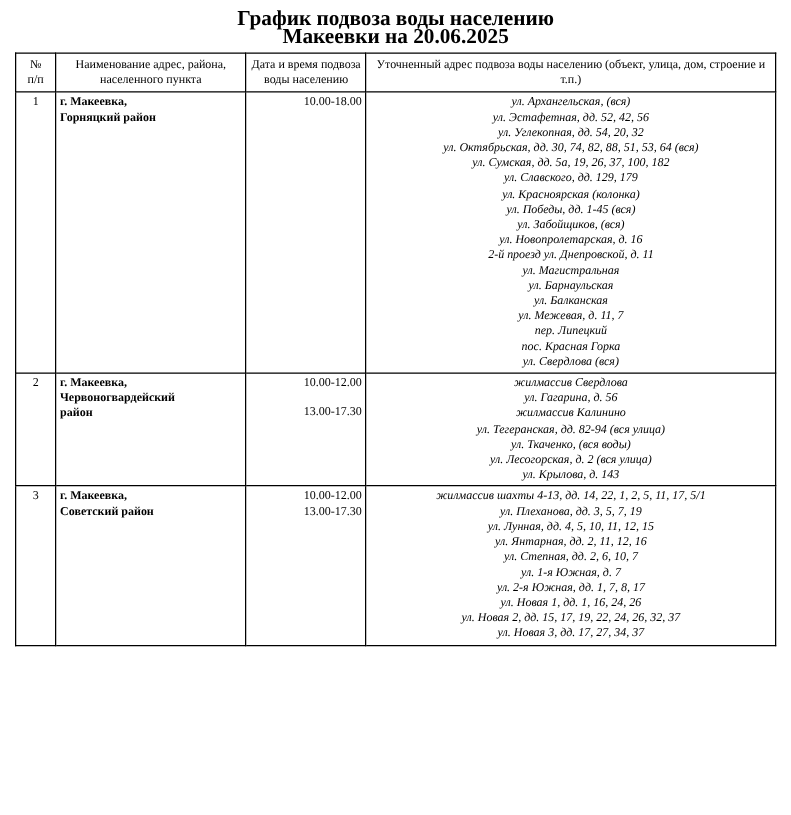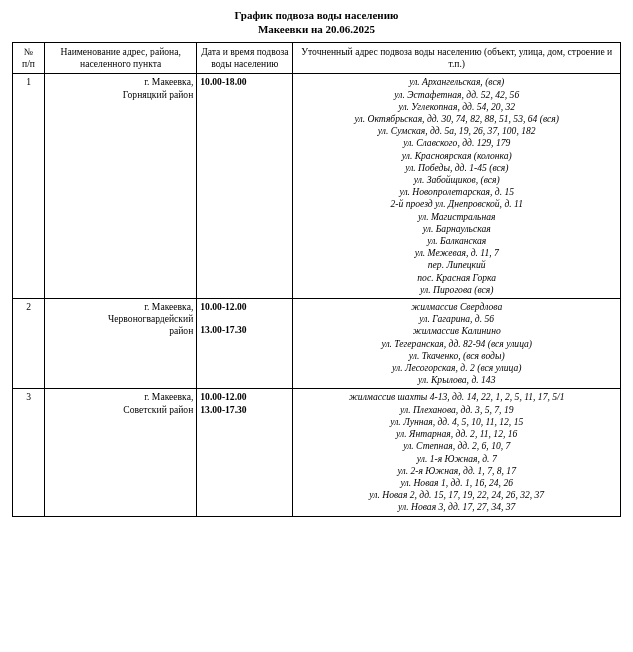--- a/index.html
+++ b/index.html
@@ -16,21 +16,21 @@
   .page {
     width: 633px;
     height: 652px;
     box-sizing: border-box;
     padding: 8px 12px 0 12px;
     position: relative;
   }
   .doc-title {
     text-align: center;
     font-weight: bold;
-    font-size: 11px;
+    font-size: 17px;
     line-height: 14px;
     margin: 0 0 6px 0;
   }
   .doc-title div {
     white-space: nowrap;
   }
   table.schedule {
     border-collapse: collapse;
     width: 609px;
     table-layout: fixed;
@@ -53,27 +53,27 @@
   .col-num { width: 32px; }
   .col-city { width: 152px; }
   .col-time { width: 96px; }
   .col-addr { width: 327px; }
 
   td.cell-num {
     text-align: center;
     padding-top: 3px;
   }
   td.cell-city {
-    text-align: right;
-    padding-top: 3px;
-  }
-  td.cell-time {
     text-align: left;
     padding-top: 3px;
     font-weight: bold;
+  }
+  td.cell-time {
+    text-align: right;
+    padding-top: 3px;
   }
   td.cell-addr {
     text-align: center;
     padding-top: 3px;
     font-style: italic;
   }
   .line { white-space: nowrap; }
   .gap { height: 11px; }
 </style>
 </head>
@@ -118,29 +118,29 @@
         <td class="cell-addr">
           <div class="line">ул. Архангельская, (вся)</div>
           <div class="line">ул. Эстафетная, дд. 52, 42, 56</div>
           <div class="line">ул. Углекопная, дд. 54, 20, 32</div>
           <div class="line">ул. Октябрьская, дд. 30, 74, 82, 88, 51, 53, 64 (вся)</div>
           <div class="line">ул. Сумская, дд. 5а, 19, 26, 37, 100, 182</div>
           <div class="line">ул. Славского, дд. 129, 179</div>
           <div class="line">ул. Красноярская (колонка)</div>
           <div class="line">ул. Победы, дд. 1-45 (вся)</div>
           <div class="line">ул. Забойщиков, (вся)</div>
-          <div class="line">ул. Новопролетарская, д. 15</div>
+          <div class="line">ул. Новопролетарская, д. 16</div>
           <div class="line">2-й проезд ул. Днепровской, д. 11</div>
           <div class="line">ул. Магистральная</div>
           <div class="line">ул. Барнаульская</div>
           <div class="line">ул. Балканская</div>
           <div class="line">ул. Межевая, д. 11, 7</div>
           <div class="line">пер. Липецкий</div>
           <div class="line">пос. Красная Горка</div>
-          <div class="line">ул. Пирогова (вся)</div>
+          <div class="line">ул. Свердлова (вся)</div>
         </td>
       </tr>
 
       <tr>
         <td class="cell-num">2</td>
         <td class="cell-city">
           <div class="line">г. Макеевка,</div>
           <div class="line">Червоногвардейский</div>
           <div class="line">район</div>
         </td>

